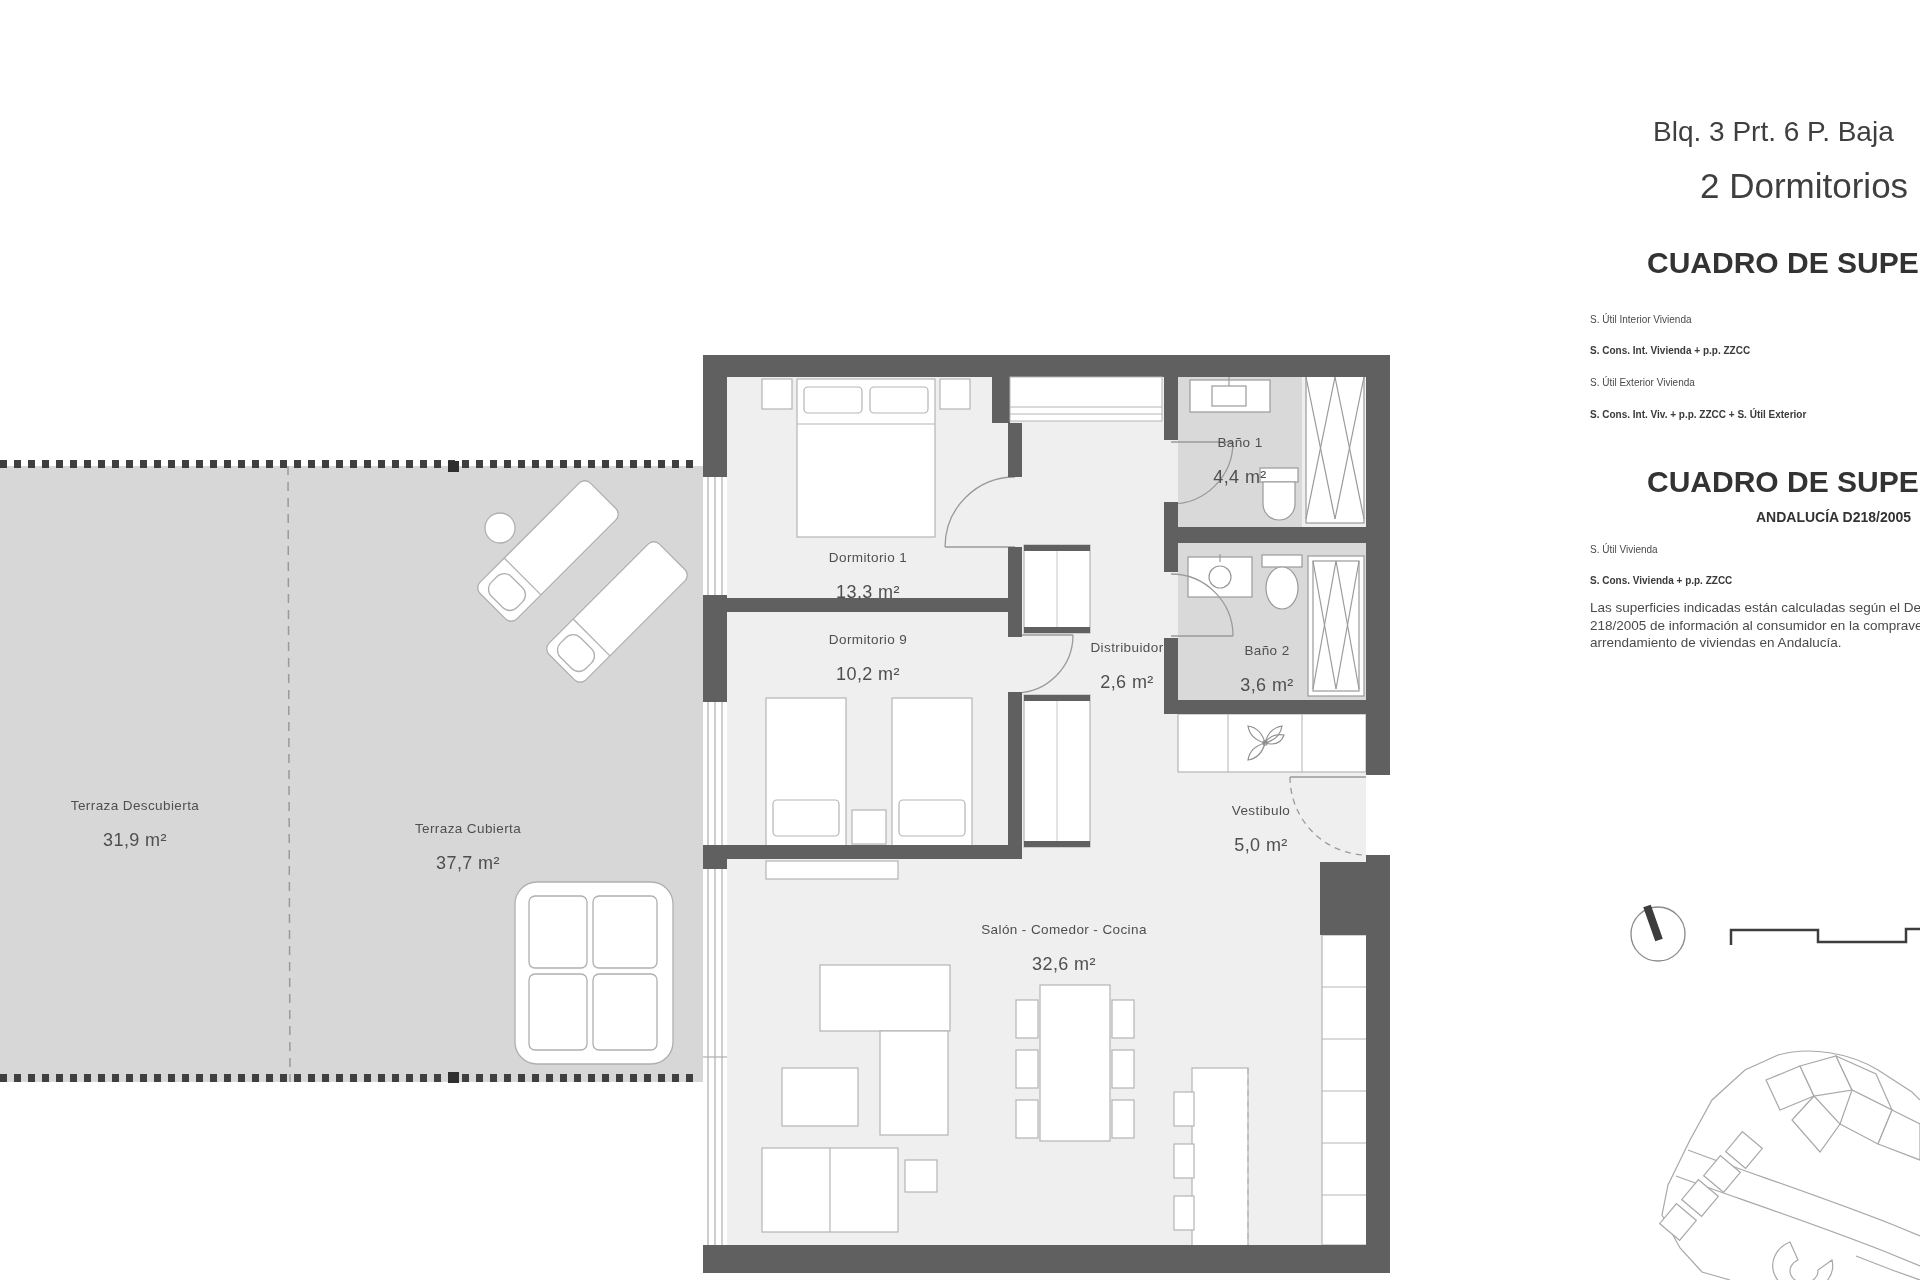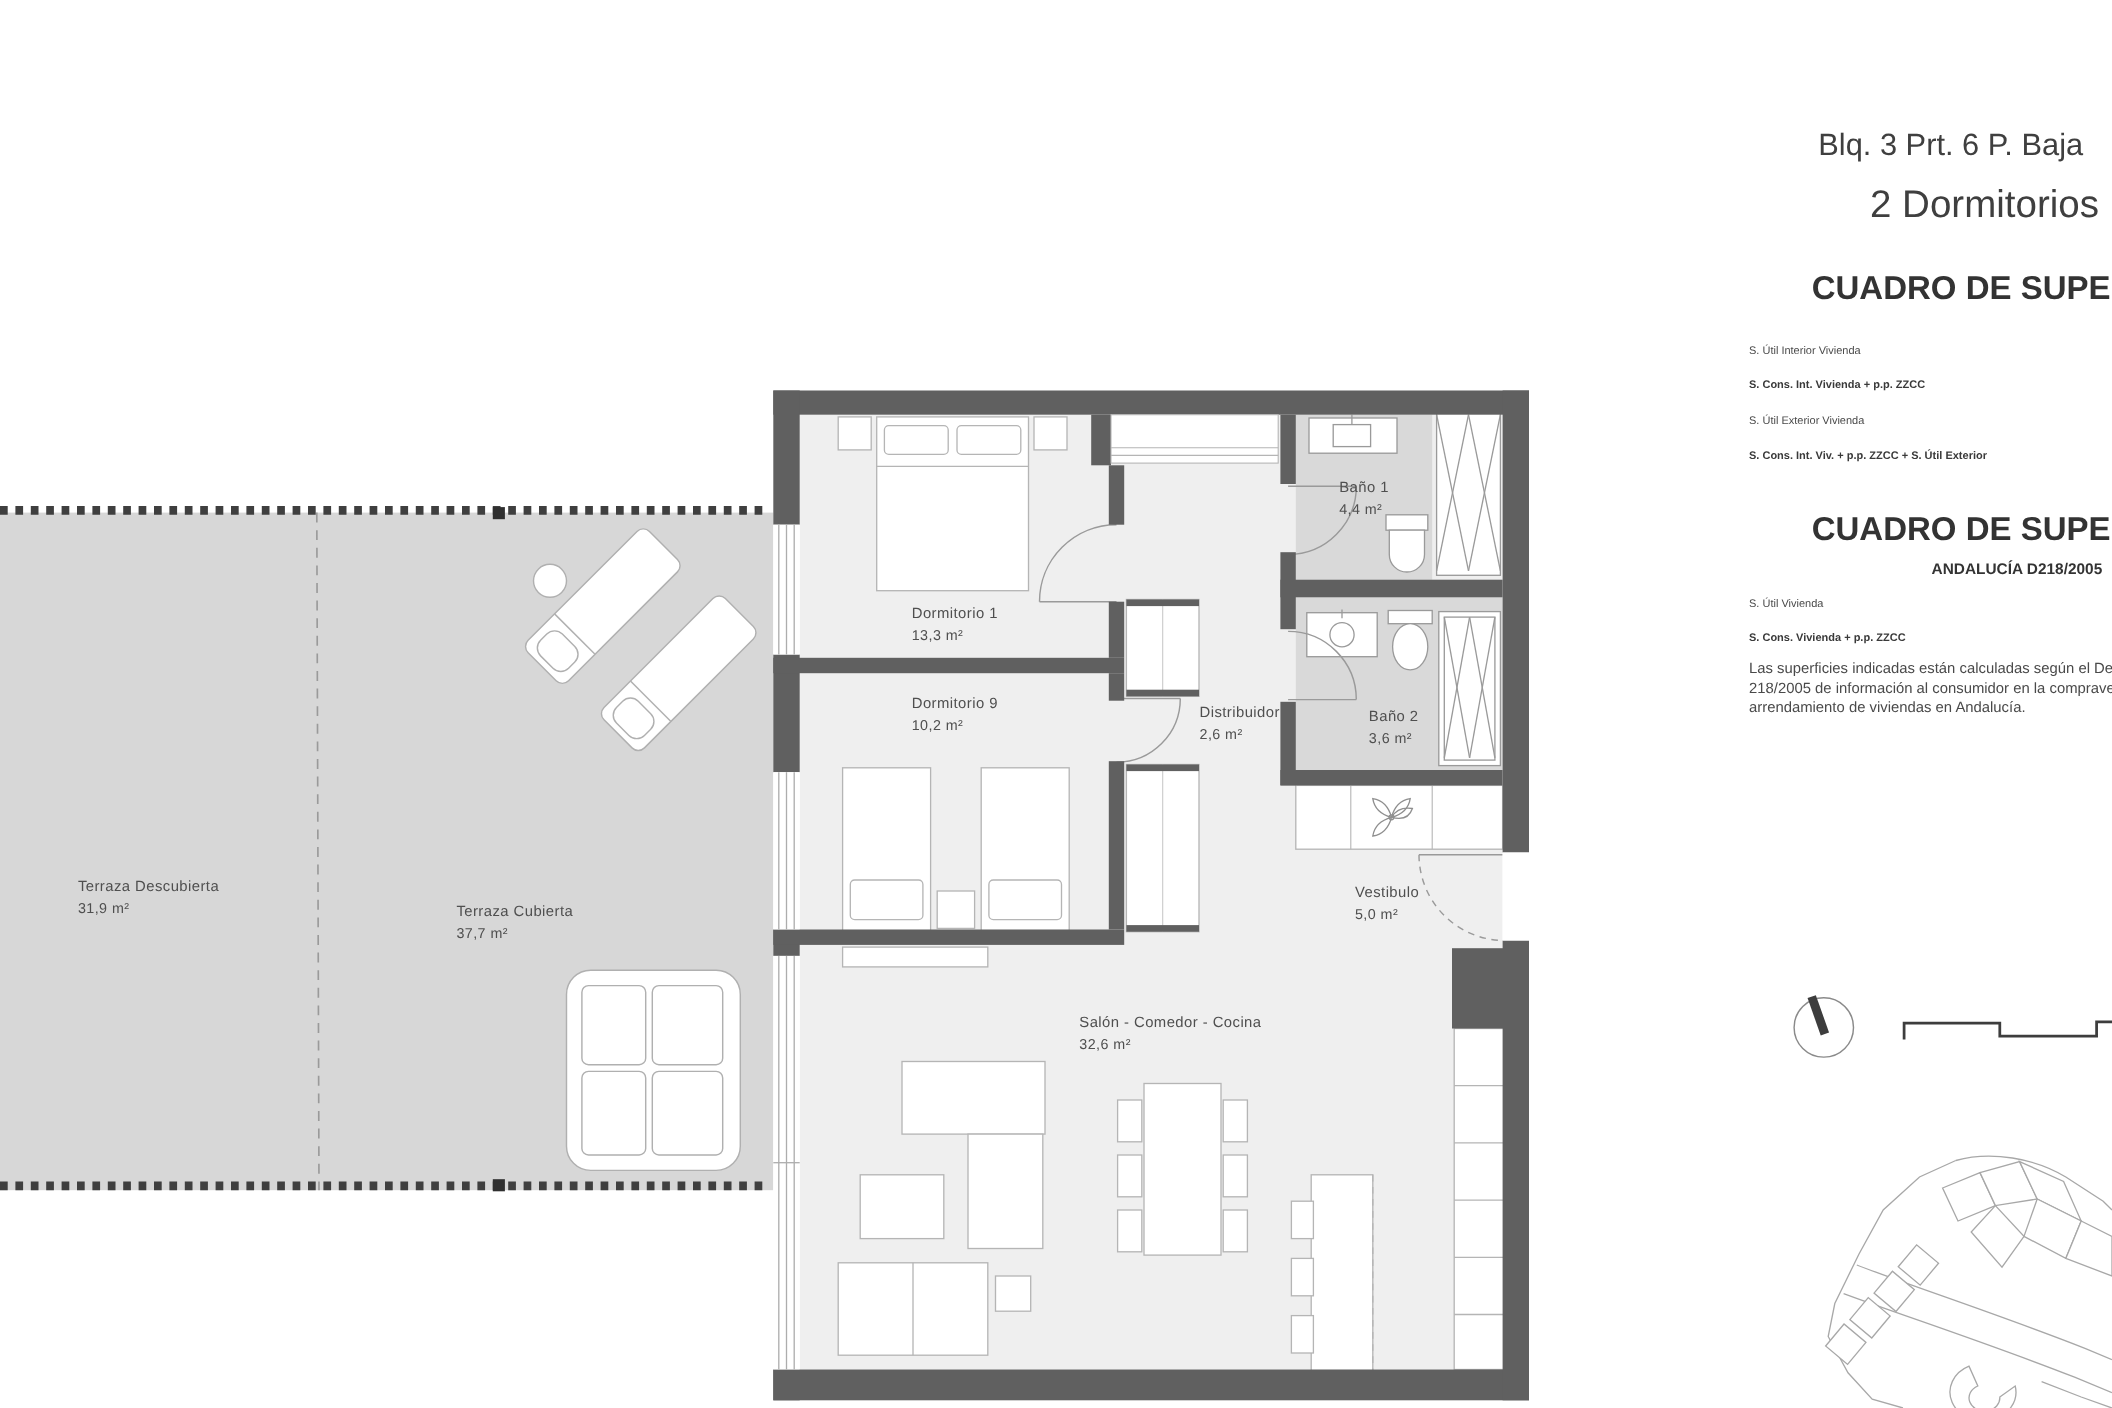--- a/index.html
+++ b/index.html
@@ -2,24 +2,24 @@
 <html><head>
 <meta charset="utf-8">
 <style>
   html,body{margin:0;padding:0}
   body{
     width:1920px;height:1280px;overflow:hidden;position:relative;
     background:#ffffff;font-family:"Liberation Sans",sans-serif;
   }
   svg{position:absolute;left:0;top:0}
   .room-label{
-    position:absolute;transform:translateX(-50%);text-align:left;
+    position:absolute;transform:translateX(-50%);text-align:center;
     color:#4f4f4f;font-size:13.5px;letter-spacing:.4px;white-space:nowrap;line-height:1;
   }
-  .room-label .area{display:block;margin-top:6px;font-size:13px}
+  .room-label .area{display:block;margin-top:18px;font-size:18px}
   .panel-text{position:absolute;white-space:nowrap;color:#3f3f3f}
   .t-line1{left:1653px;top:116px;font-size:28px}
   .t-line2{left:1700px;top:166px;font-size:35px}
   .t-head1{left:1647px;top:246px;font-size:30px;font-weight:bold;color:#333}
   .t-head2{left:1647px;top:465px;font-size:30px;font-weight:bold;color:#333}
   .t-sub2{left:1756px;top:509px;font-size:14px;font-weight:bold;color:#333}
   .legend-row{position:absolute;left:1590px;font-size:10px;color:#4a4a4a;white-space:nowrap}
   .legend-row.bold{font-weight:bold;color:#3a3a3a}
   .note-line{position:absolute;left:1590px;font-size:13.5px;color:#4a4a4a;white-space:nowrap}
 </style>

